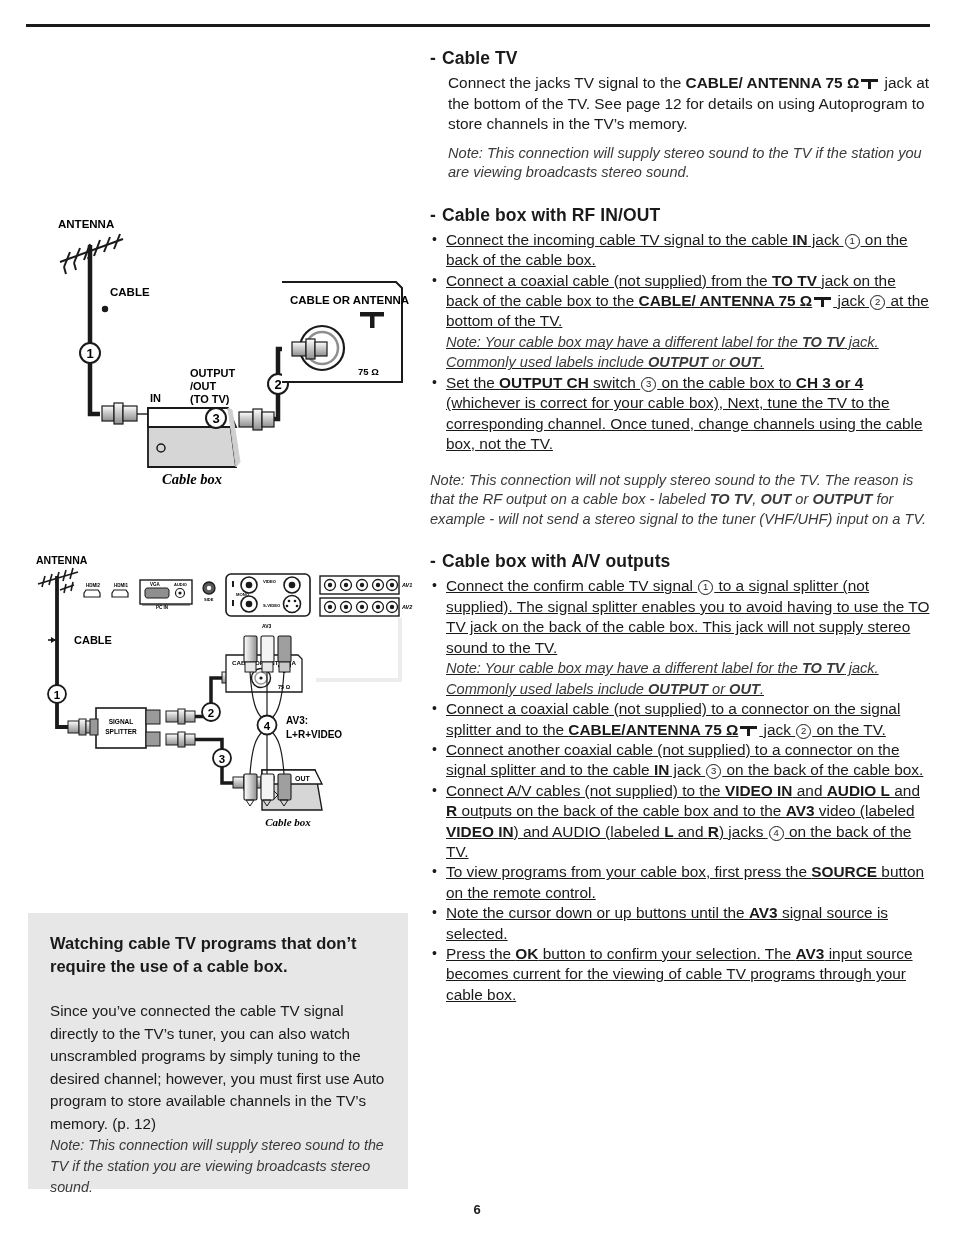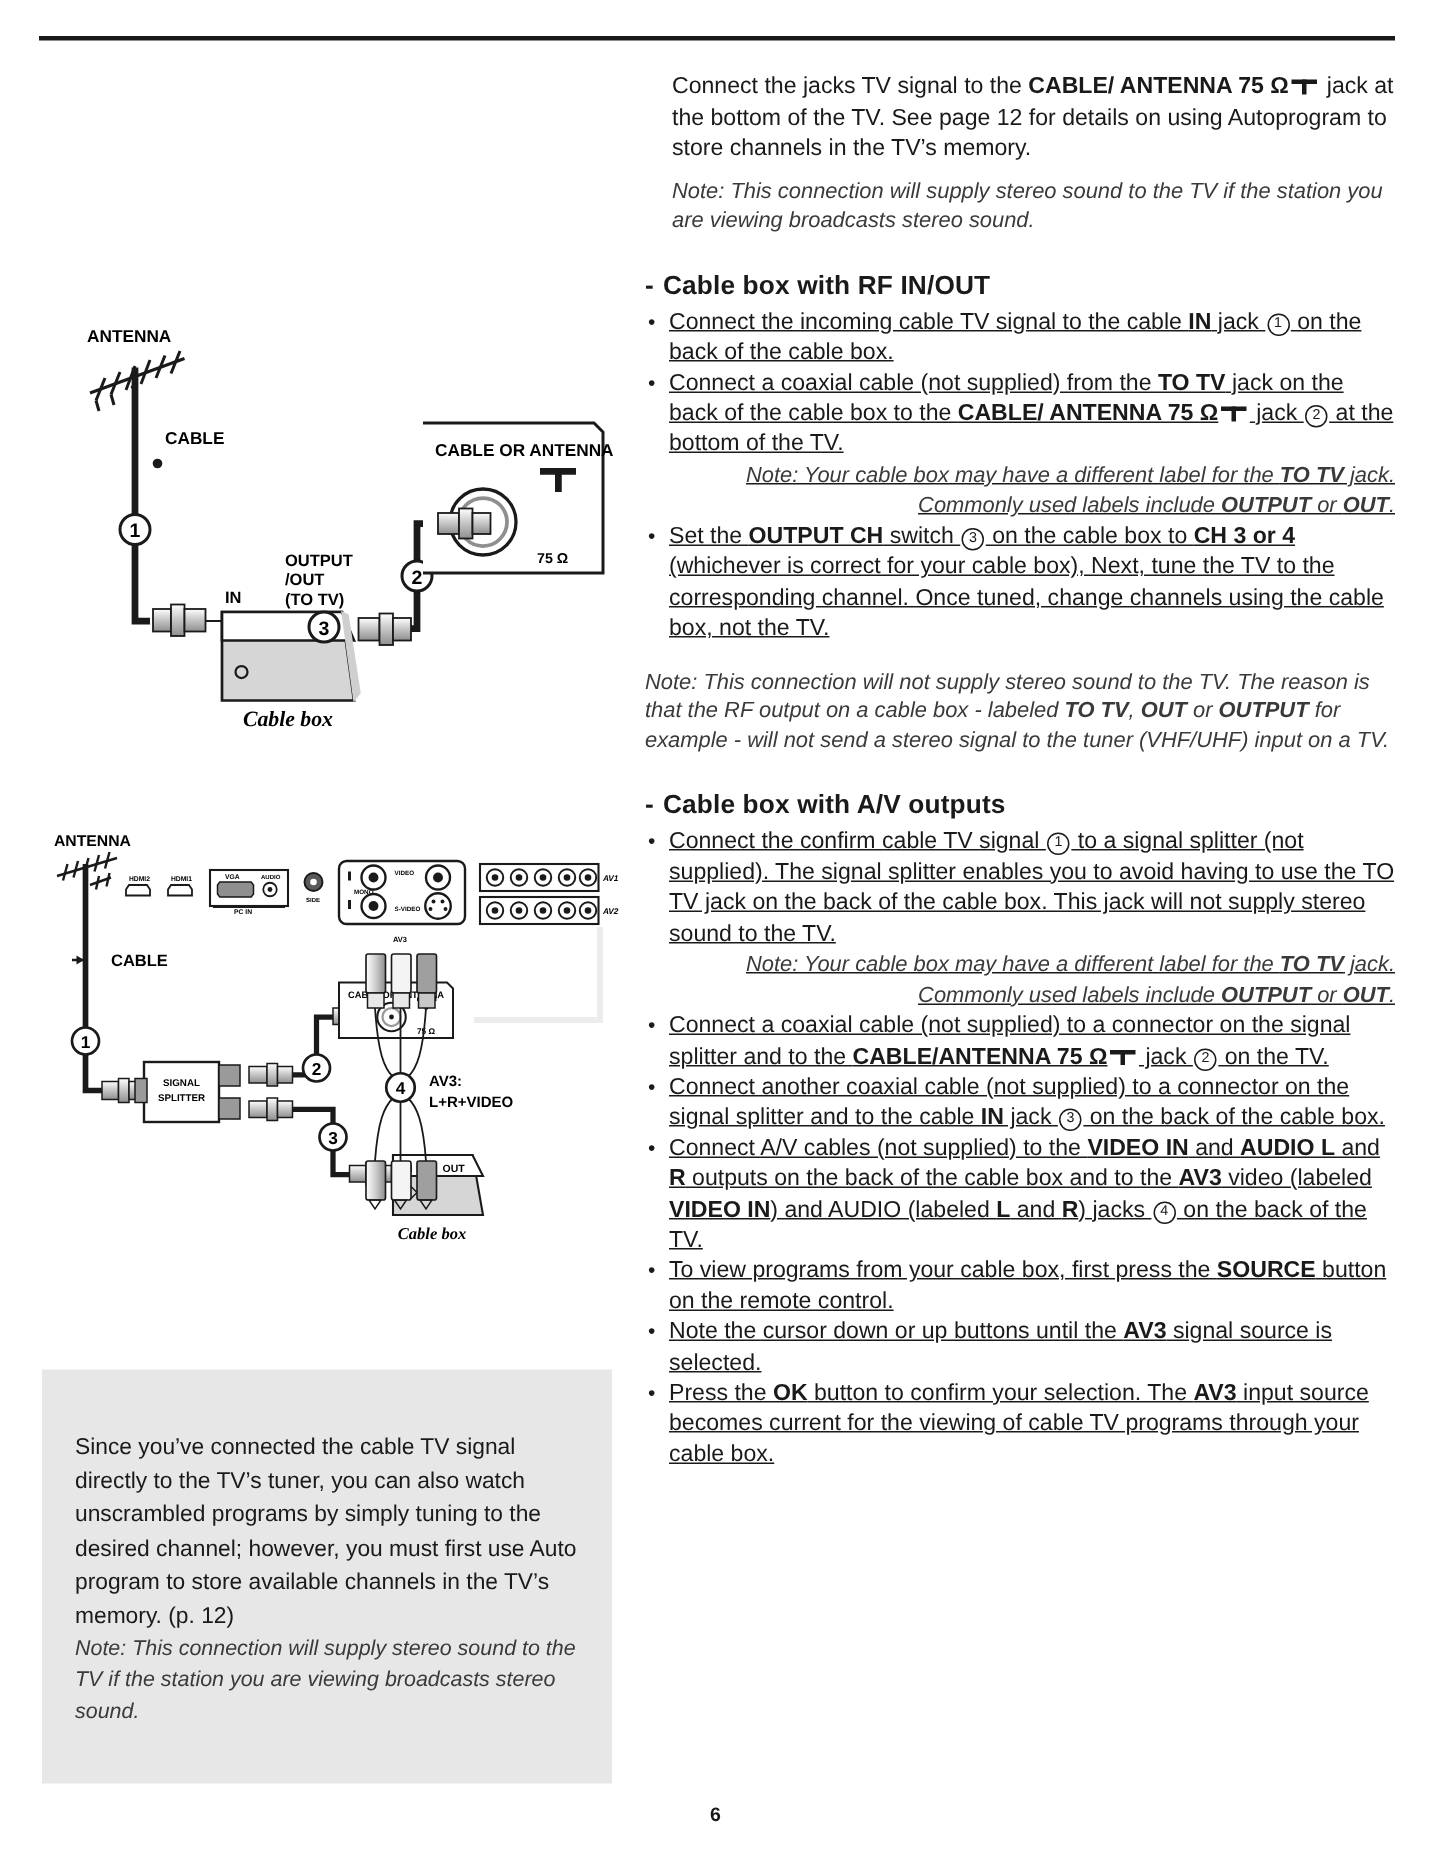--- a/index.html
+++ b/index.html
@@ -69,21 +69,21 @@
     padding-left: 16px;
     margin-bottom: 0px;
   }
   .bullets li::before {
     content: "\2022";
     position: absolute;
     left: 2px;
     top: -1px;
     font-size: 14px;
   }
-  .bullets li.noBullet { padding-left: 16px; text-align: right; }
+  .bullets li.noBullet { padding-left: 16px; }
   .bullets li.noBullet::before { content: ""; }
   .gap-s { height: 9px; }
   .gap-m { height: 16px; }
   .gap-l { height: 22px; }
 
   .ant-sym {
     display: inline-block;
     width: 17px;
     height: 11px;
     position: relative;
@@ -440,27 +440,31 @@
         </g>
         <text x="372" y="35" font-family="Liberation Sans, sans-serif" font-size="5.5" font-weight="bold" font-style="italic">AV1</text>
         <text x="372" y="57" font-family="Liberation Sans, sans-serif" font-size="5.5" font-weight="bold" font-style="italic">AV2</text>
       </g>
 
       <path d="M370,66 L370,128 L286,128" stroke="#ececec" stroke-width="4" fill="none"></path>
     </svg>
   </div>
 
   <div class="shaded">
+    <h3>Watching cable TV programs that don’t require the use of a cable box.</h3>
     <p class="body">Since you’ve connected the cable TV signal directly to the TV’s tuner, you can also watch unscrambled programs by simply tuning to the desired channel; however, you must first use Auto program to store available channels in the TV’s memory. (p. 12)</p>
     <p class="note2">Note: This connection will supply stereo sound to the TV if the station you are viewing broadcasts stereo sound.</p>
   </div>
 
   <div class="col-right">
 
     <div>
+      <div class="h-sec">
+        <span class="dash">-</span><span>Cable TV</span>
+      </div>
       <p class="body-p">
         <span>Connect the jacks TV signal to the </span><b>CABLE/ ANTENNA 75 Ω</b><span class="ant-sym"></span><span> jack at the bottom of the TV. See page 12 for details on using Autoprogram to store channels in the TV’s memory.</span>
       </p>
       <div class="gap-s"></div>
       <p class="note" style="padding-left:18px;">Note: This connection will supply stereo sound to the TV if the station you are viewing broadcasts stereo sound.</p>
     </div>
 
     <div class="gap-l"></div>
 
     <div>

